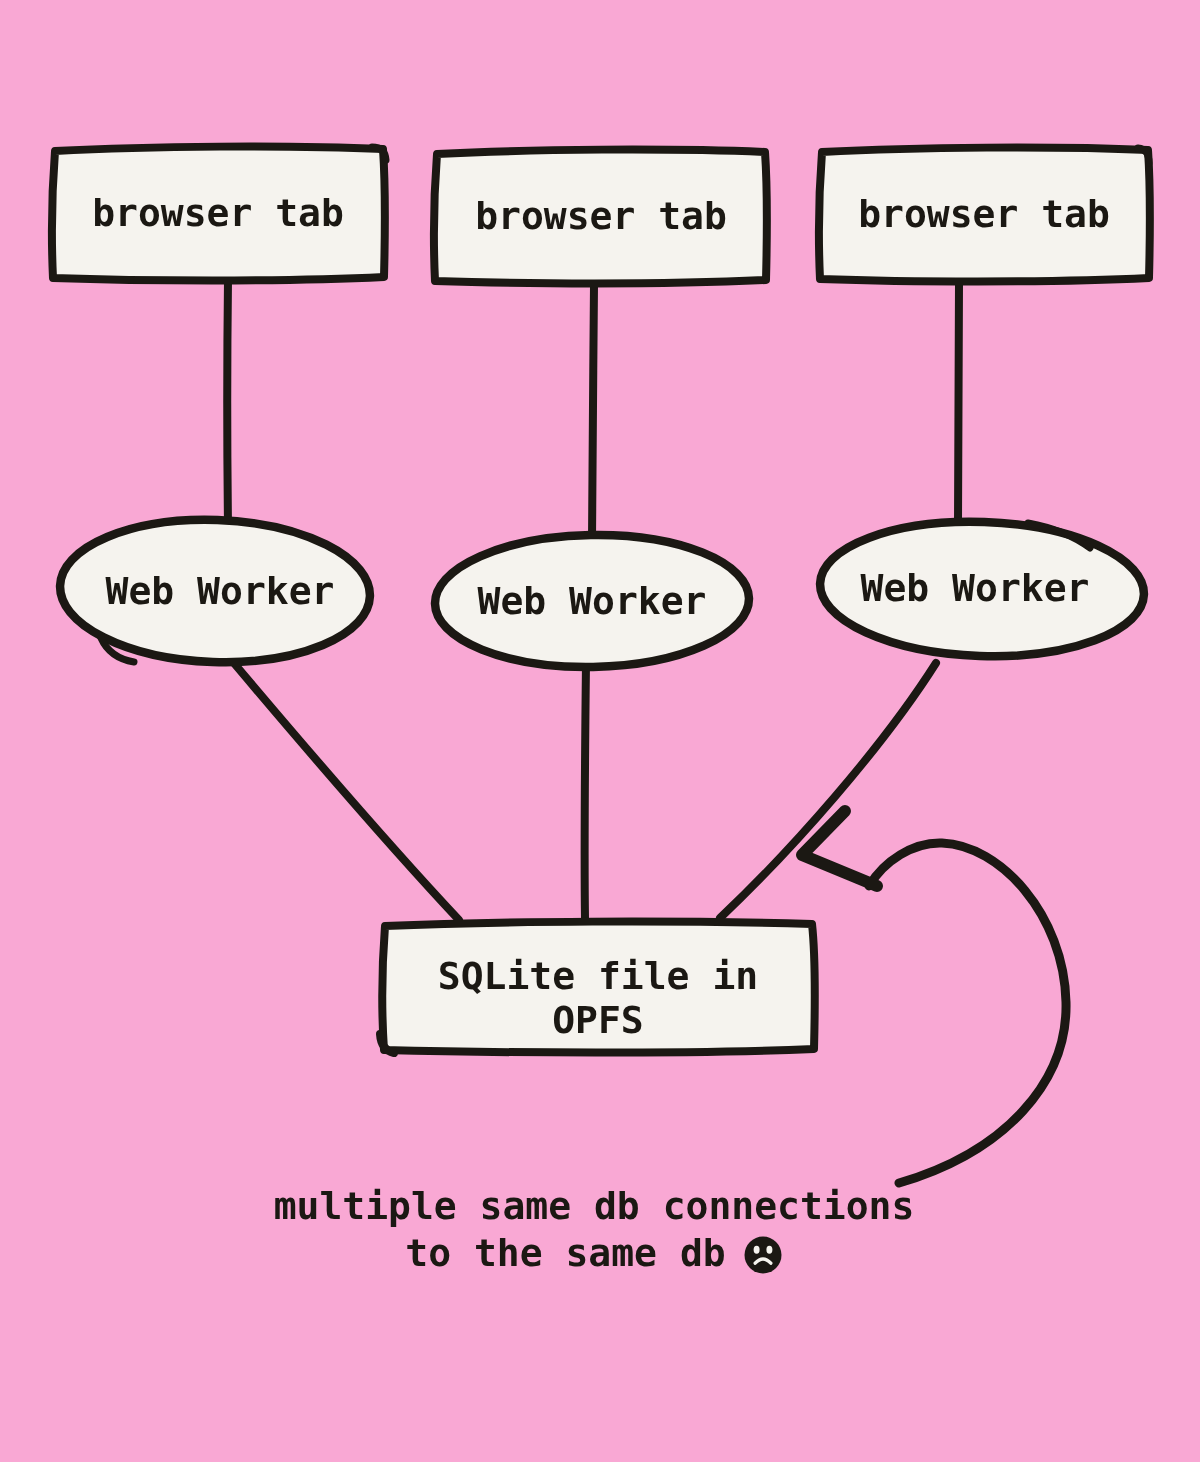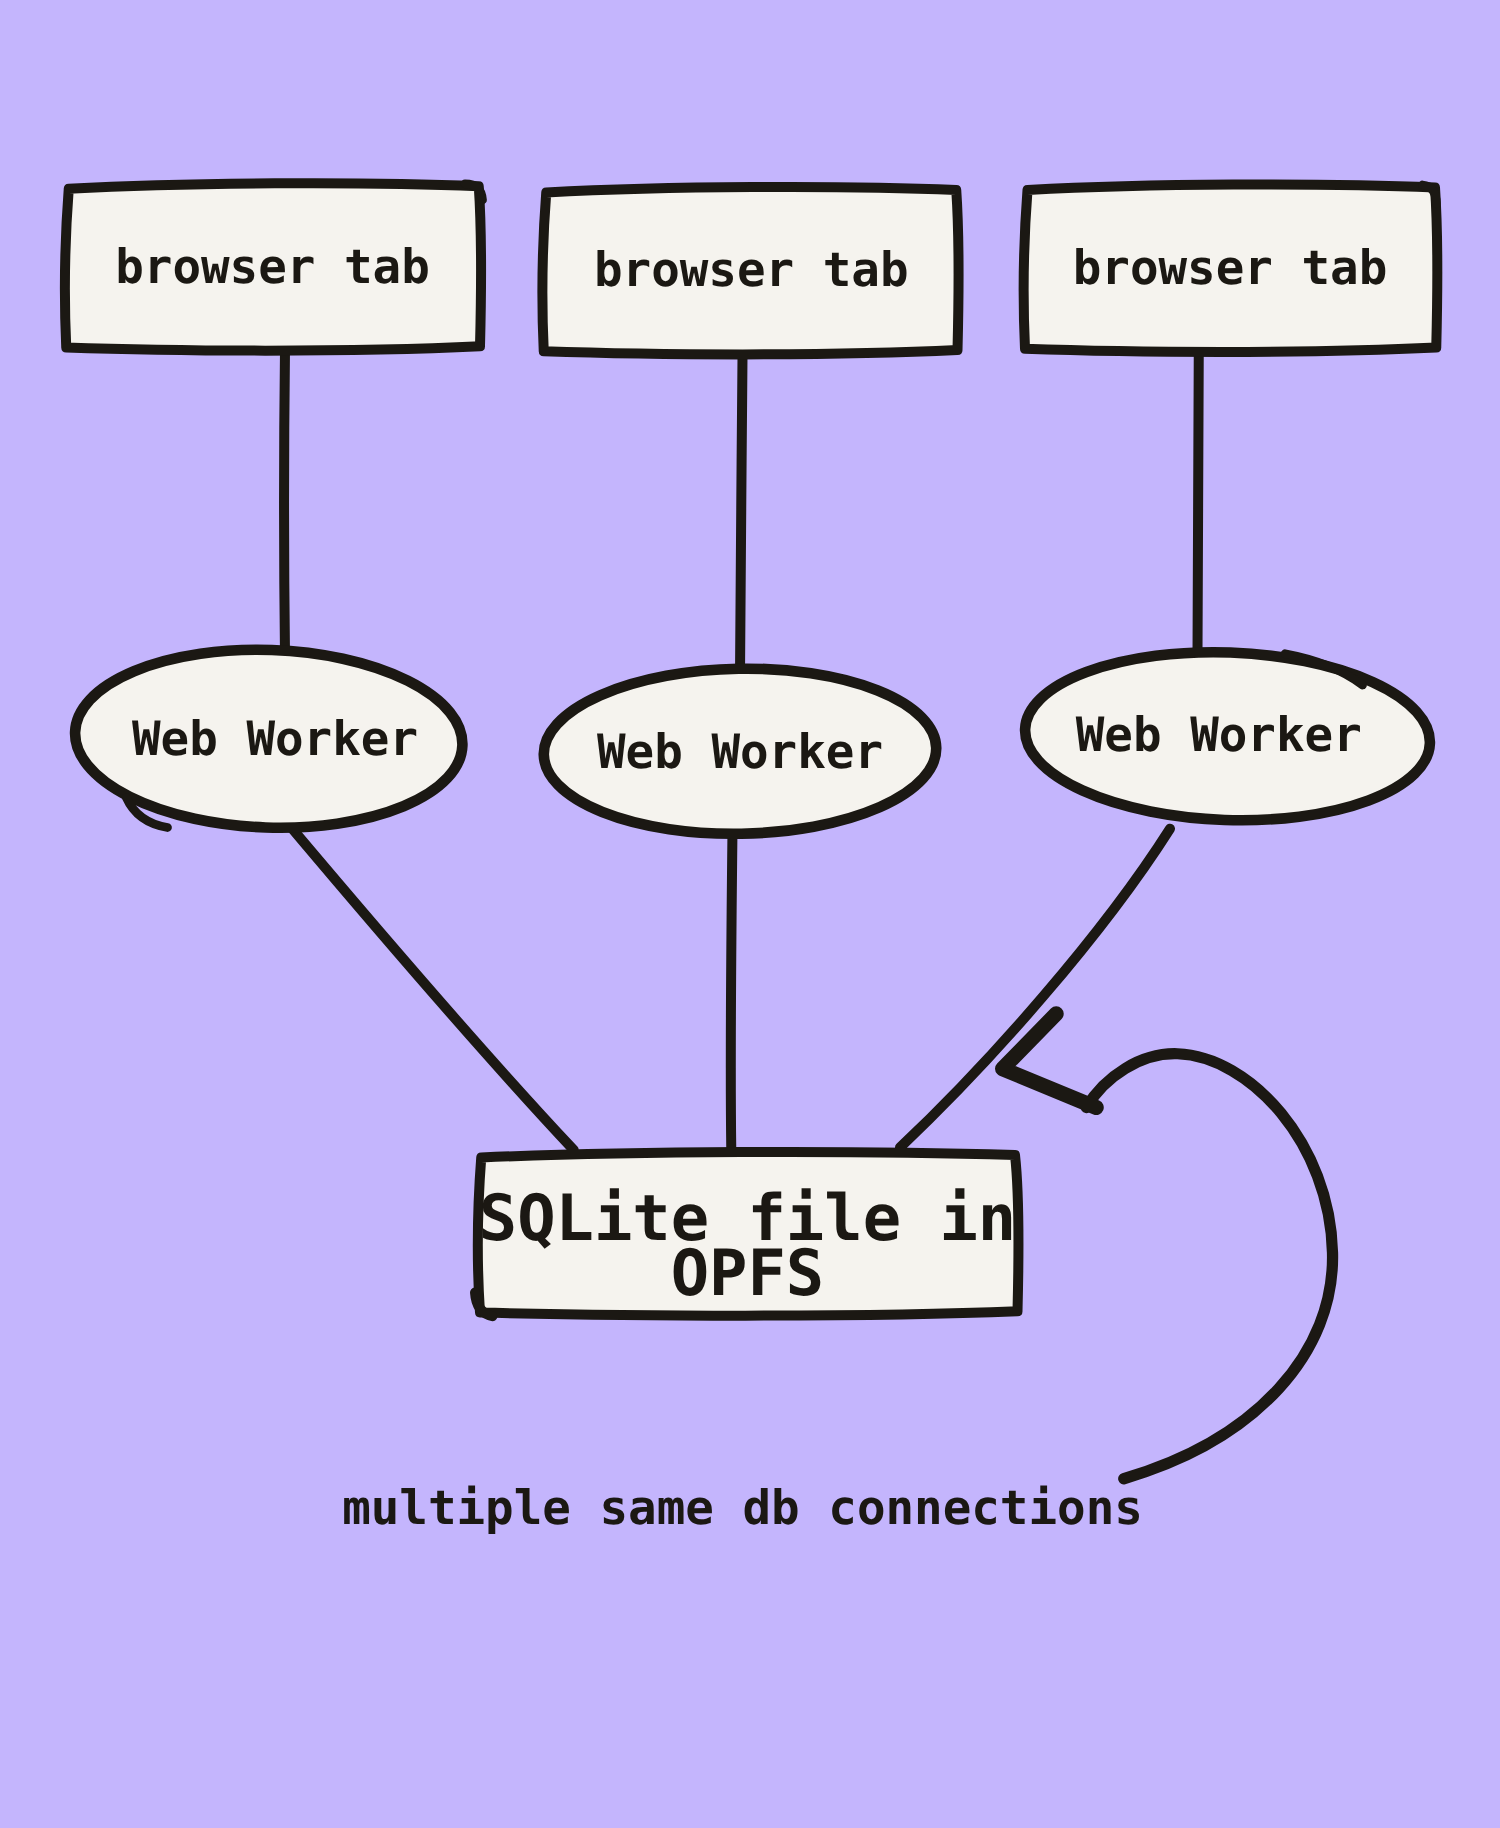--- a/index.html
+++ b/index.html
@@ -4,21 +4,21 @@
 <style>
   html, body {
     margin: 0;
     padding: 0;
     background: #f5f3ee;
   }
   .canvas {
     position: relative;
     width: 1200px;
     height: 1462px;
-    background: #c4b5fd;
+    background: #f9a8d4;
     overflow: hidden;
     font-family: "DejaVu Sans Mono", "Liberation Mono", monospace;
     color: #1b1813;
   }
   .sketch-svg {
     position: absolute;
     left: 0;
     top: 0;
   }
   .node-label {
@@ -30,21 +30,21 @@
     font-weight: 600;
     letter-spacing: 0px;
     white-space: nowrap;
   }
   .db-label {
     position: absolute;
     display: flex;
     flex-direction: column;
     align-items: center;
     justify-content: center;
-    font-size: 51px;
+    font-size: 38px;
     font-weight: 600;
     line-height: 44px;
     padding-top: 22px;
     box-sizing: border-box;
     text-align: center;
   }
   .caption-line {
     position: absolute;
     display: flex;
     align-items: center;
@@ -107,14 +107,23 @@
   <div class="node-label" style="left:60px; top:551px; width:320px; height:80px;">Web Worker</div>
   <div class="node-label" style="left:432px; top:561px; width:320px; height:80px;">Web Worker</div>
   <div class="node-label" style="left:815px; top:548px; width:320px; height:80px;">Web Worker</div>
 
   <div class="db-label" style="left:378px; top:918px; width:440px; height:137px;">
     <span>SQLite file in</span>
     <span>OPFS</span>
   </div>
 
   <div class="caption-line" style="left:144px; top:1183px; width:900px; height:46px;">multiple same db connections</div>
+  <div class="caption-line" style="left:144px; top:1230px; width:900px; height:46px;">
+    <span>to the same db</span>
+    <svg class="emoji" width="40" height="40" viewBox="0 0 40 40">
+      <circle cx="20" cy="20" r="18.5" fill="#1b1813"></circle>
+      <ellipse cx="13.6" cy="14.8" rx="3" ry="4" fill="#f5f3ee"></ellipse>
+      <ellipse cx="26.4" cy="14.8" rx="3" ry="4" fill="#f5f3ee"></ellipse>
+      <path d="M 12.2 28.2 Q 20 19.8 27.8 28.2" stroke="#f5f3ee" stroke-width="3.4" fill="none" stroke-linecap="round"></path>
+    </svg>
+  </div>
 
 </div>
 
 </body></html>

